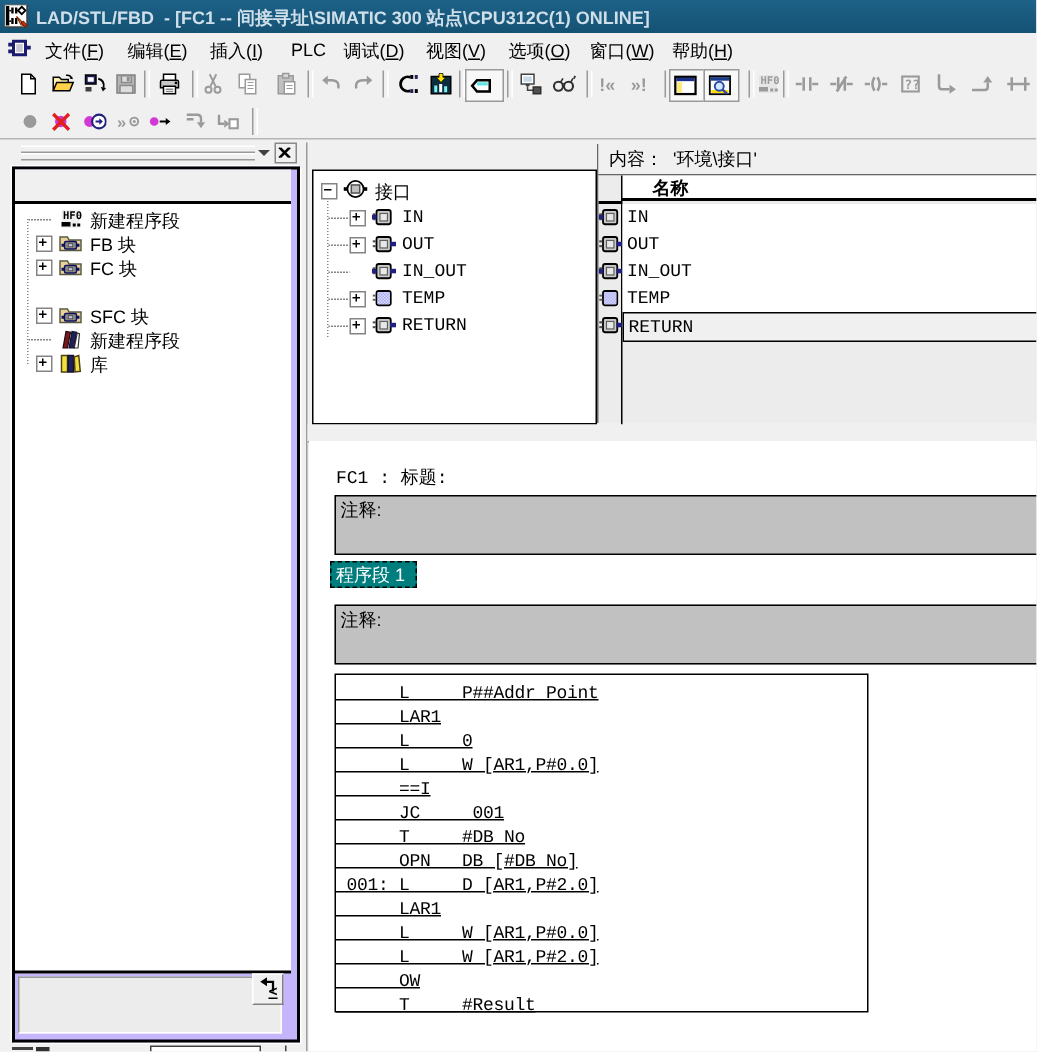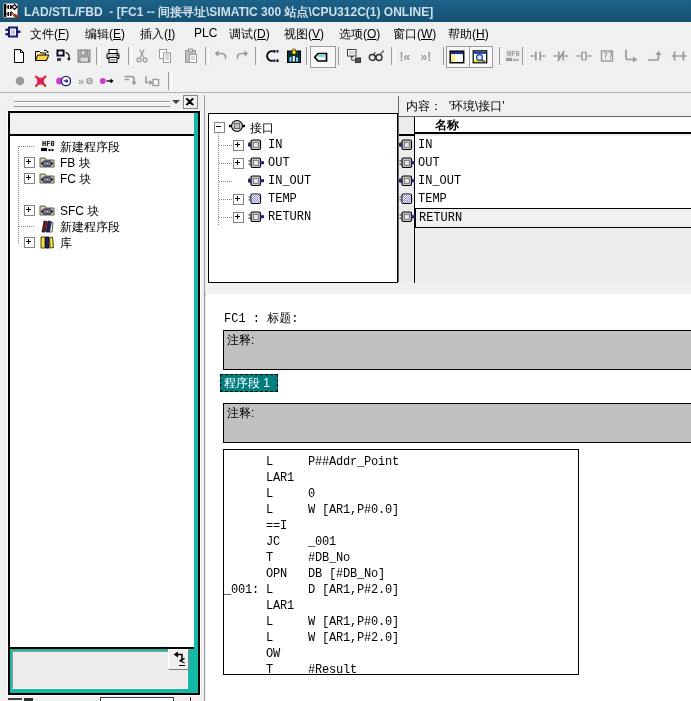--- a/index.html
+++ b/index.html
@@ -27,21 +27,21 @@
   .checked{background:#f8f8f8;border:1px solid #9a9a9a;}
   
   #client{left:0;top:92px;width:691px;height:609px;background:#f0f0f0;border-top:1px solid #b5b5b5;}
   
   #grip1{left:14px;top:4px;width:156px;height:3px;border-top:1px solid #fff;border-bottom:1px solid #9a9a9a;}
   #grip2{left:14px;top:9px;width:156px;height:3px;border-top:1px solid #fff;border-bottom:1px solid #9a9a9a;}
   #dock-drop{left:170px;top:3px;width:12px;height:11px;}
   #dock-drop .tri{position:absolute;left:2px;top:4px;width:0;height:0;
      border-left:4px solid transparent;border-right:4px solid transparent;border-top:4px solid #404040;}
   #dock-close{left:183px;top:2px;width:13px;height:12px;border:1px solid #888;background:#f0f0f0;}
-  #pe-panel{left:8px;top:18px;width:188px;height:580px;background:#14b8a6;
+  #pe-panel{left:8px;top:18px;width:188px;height:580px;background:#c4b5fd;
             border:2px solid #000;box-shadow:-1px -1px 0 #fff,1px 1px 0 #fff;}
   #pe-strip{left:0px;top:0px;width:184px;height:21px;background:#f0f0f0;border-bottom:2px solid #000;}
   #pe-tree{left:0px;top:23px;width:184px;height:511px;background:#fff;position:absolute;border-bottom:2px solid #000;}
   .pe-row{position:absolute;left:0;height:16px;width:184px;}
   .pe-exp{position:absolute;left:14px;top:3px;width:9px;height:9px;border:1px solid #848484;background:#fff;}
   .pe-exp .h{position:absolute;left:1px;top:3px;width:5px;height:1px;background:#000;}
   .pe-exp .v{position:absolute;left:3px;top:1px;width:1px;height:5px;background:#000;}
   .pe-icon{position:absolute;left:29px;top:0px;width:16px;height:16px;}
   .pe-label{position:absolute;left:50px;top:1px;font-size:12px;white-space:pre;}
   .dotv{position:absolute;background-image:repeating-linear-gradient(#848484 0 1px,transparent 1px 2px);width:1px;}
@@ -67,21 +67,21 @@
             border-bottom:1px solid #9a9a9a;}
   #codearea{left:1px;top:199px;width:486px;height:408px;background:#fff;position:absolute;}
   .mono{font-family:"Liberation Mono",monospace;}
   .comment-box{width:468px;height:38px;background:#c1c1c1;border:1px solid #000;}
   .comment-label{position:absolute;left:3px;top:1px;font-size:12px;}
   #net-badge{display:inline-block;box-sizing:border-box;background:#007d7d;color:#fff;
              border:1px dashed #000;height:18px;line-height:16px;font-size:12px;
              padding:0 7px 0 3px;white-space:pre;}
   .net-suffix{font-size:16px;white-space:pre;display:inline-block;vertical-align:top;line-height:18px;margin-top:31px;}
   #codebox{position:absolute;left:17px;top:155px;width:354px;height:220px;
-           border:1px solid #000;padding:4px 0 0 0;background:#fff;}
+           border:1px solid #000;padding:4px 0 0 0;background:#fff;text-decoration:underline;}
   .code-line{white-space:pre;height:16px;line-height:16px;font-size:12px;letter-spacing:-0.2px;}
   .dc-name{position:absolute;left:3px;top:2px;font-size:12px;}
   .dt-row .mono, .dc-name{font-size:12px;}
   #dc-table{border-top:1px solid #666;}
 </style>
 </head>
 <body>
 
 <div id="stage">
 

